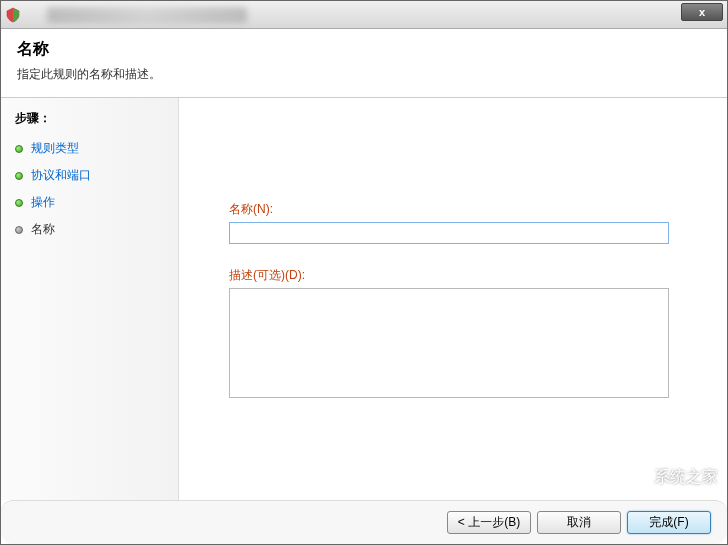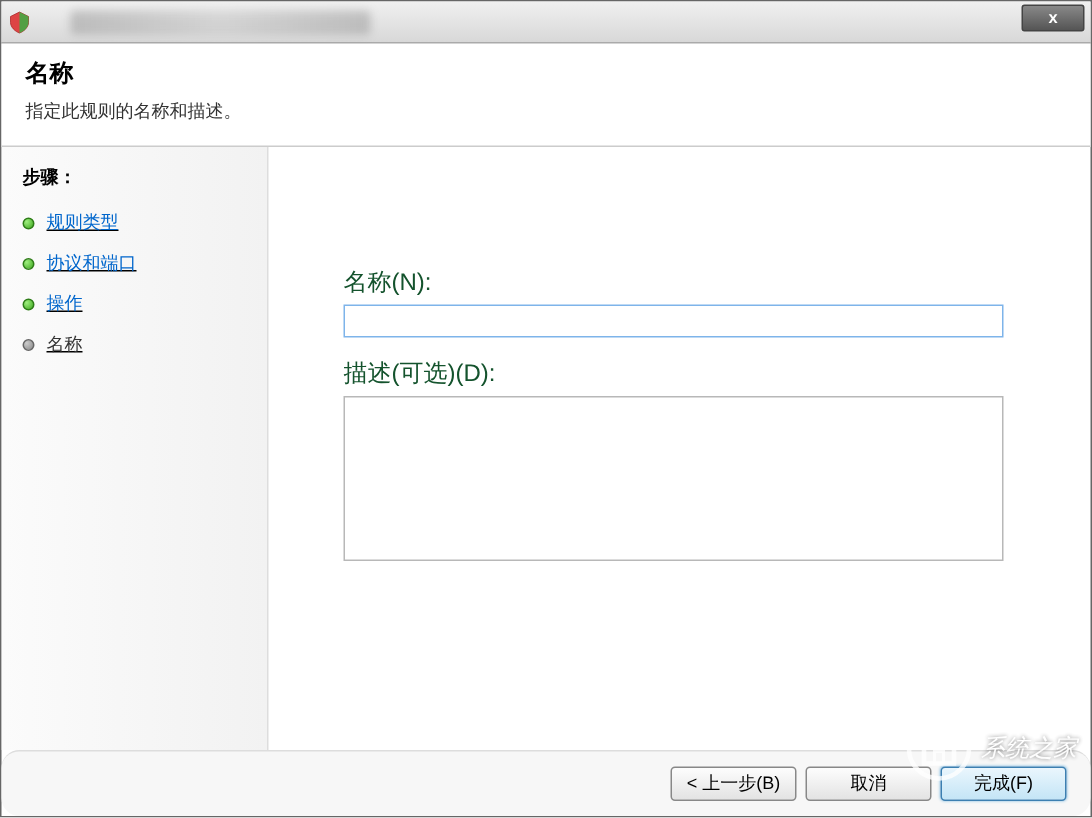--- a/index.html
+++ b/index.html
@@ -96,21 +96,20 @@
       padding: 4px 14px 8px 14px;
       font-weight: bold;
       font-size: 12px;
       color: #000;
     }
     .sidebar-item {
       display: flex;
       align-items: center;
       padding: 5px 14px;
       cursor: pointer;
-      text-decoration: underline;
     }
     .bullet {
       width: 8px;
       height: 8px;
       border-radius: 50%;
       margin-right: 8px;
       flex-shrink: 0;
     }
     .bullet-green {
       background: radial-gradient(circle at 30% 30%, #9fef7f, #3fa820);
@@ -124,24 +123,25 @@
       font-size: 12px;
     }
     .link { color: #0066cc; }
     .nolink { color: #333; }
     .main {
       flex: 1;
       padding: 80px 30px 10px 50px;
       position: relative;
     }
     .field-label {
-      font-size: 16px;
-      color: #14532d;
+      font-size: 12px;
+      color: #c2410c;
       margin-bottom: 4px;
       display: block;
+      margin-top: 23px;
     }
     .name-input {
       width: 440px;
       height: 22px;
       border: 1px solid #7eb4ea;
       padding: 2px 4px;
       font-size: 12px;
       outline: none;
       background: #fff;
     }
@@ -179,27 +179,26 @@
       padding: 0 8px;
     }
     .btn-primary {
       border: 1px solid #3c7fb1;
       background: linear-gradient(to bottom, #eaf6fd, #c4e5f6);
       box-shadow: 0 0 2px #7ab9e0;
     }
     .watermark {
       position: absolute;
       right: 10px;
-      bottom: 24px;
+      bottom: 46px;
       display: flex;
       align-items: center;
       gap: 6px;
       opacity: 0.85;
       pointer-events: none;
-      font-style: italic;
     }
     .watermark-logo {
       width: 44px;
       height: 44px;
     }
     .watermark-text {
       color: #fff;
       font-size: 16px;
       text-shadow: 0 0 3px rgba(0,0,0,0.6);
       font-weight: 500;

